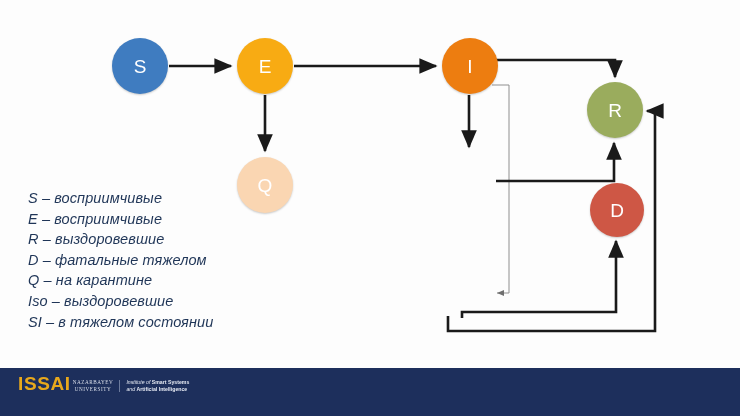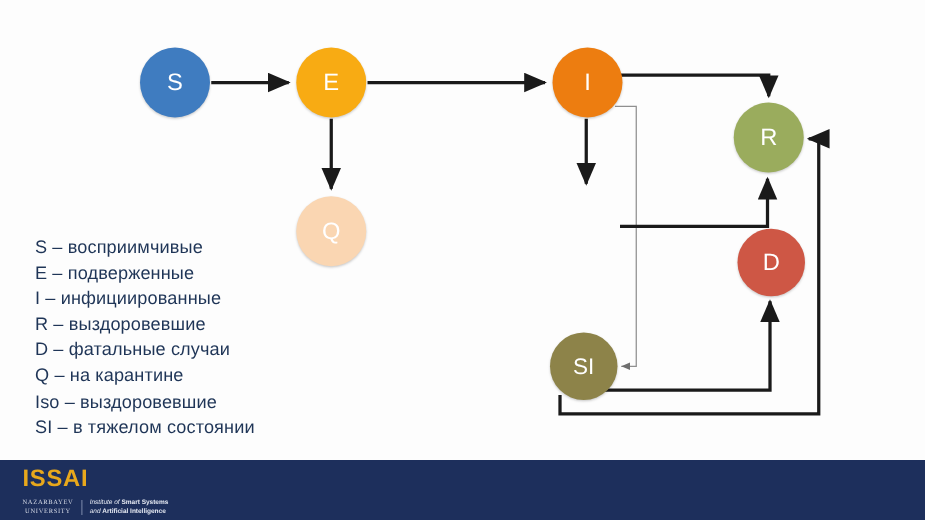--- a/index.html
+++ b/index.html
@@ -40,21 +40,21 @@
     white-space:nowrap;
   }
   #legend div{font-family:"Liberation Sans","DejaVu Sans",sans-serif;}
   
   #footer{
     position:absolute;left:0;top:368px;width:740px;height:48px;
     background:#1d2f5c;
   }
   #footer-inner{
     position:absolute;left:18px;top:6px;
-    display:flex;flex-direction:column;gap:2px;
+    display:flex;flex-direction:row;gap:2px;
   }
   #logo-word{
     color:#e8a81c;
     font-size:19px;
     font-weight:bold;
     letter-spacing:0.6px;
     line-height:20px;
     font-family:"Liberation Sans","DejaVu Sans",sans-serif;
     position:relative;
   }
@@ -144,31 +144,27 @@
     </div>
     <div class="node" id="node-I" style="left: 442px; top: 38px; width: 56px; height: 56px; background: rgb(237, 125, 16); font-size: 19px;">
       <span class="nlabel">I</span>
     </div>
     <div class="node" id="node-R" style="left: 587px; top: 82px; width: 56px; height: 56px; background: rgb(154, 172, 93); font-size: 19px;">
       <span class="nlabel">R</span>
     </div>
     <div class="node" id="node-D" style="left: 590px; top: 183px; width: 54px; height: 54px; background: rgb(206, 87, 69); font-size: 19px;">
       <span class="nlabel">D</span>
     </div>
-    <div class="node" id="node-SI" style="left: 440px; top: 266px; width: 54px; height: 54px; background: rgb(141, 131, 73); font-size: 18px;">
-      <span class="nlabel">SI</span>
-    </div>
   </div>
 
-  <div id="legend" style="color: rgb(31, 53, 87);">
+  <div id="legend" style="color: rgb(31, 53, 87); font-style: italic;">
     <div>S – восприимчивые</div>
-    <div>E – подверженные</div>
-    <div>I – инфициированные</div>
+    <div>E – восприимчивые</div>
     <div>R – выздоровевшие</div>
-    <div>D – фатальные случаи</div>
+    <div>D – фатальные тяжелом</div>
     <div>Q – на карантине</div>
     <div>Iso – выздоровевшие</div>
     <div>SI – в тяжелом состоянии</div>
   </div>
 
   <div id="footer" style="background: rgb(29, 47, 92);">
     <div id="footer-inner">
       <div id="logo-word" style="color: rgb(232, 168, 28);">ISSAI</div>
       <div id="logo-row2">
         <div class="nu-block">

